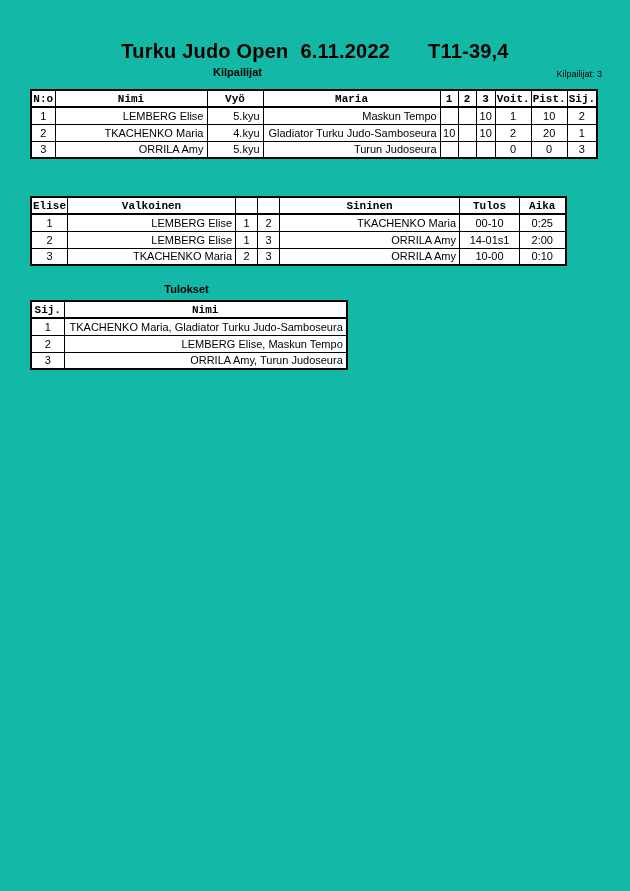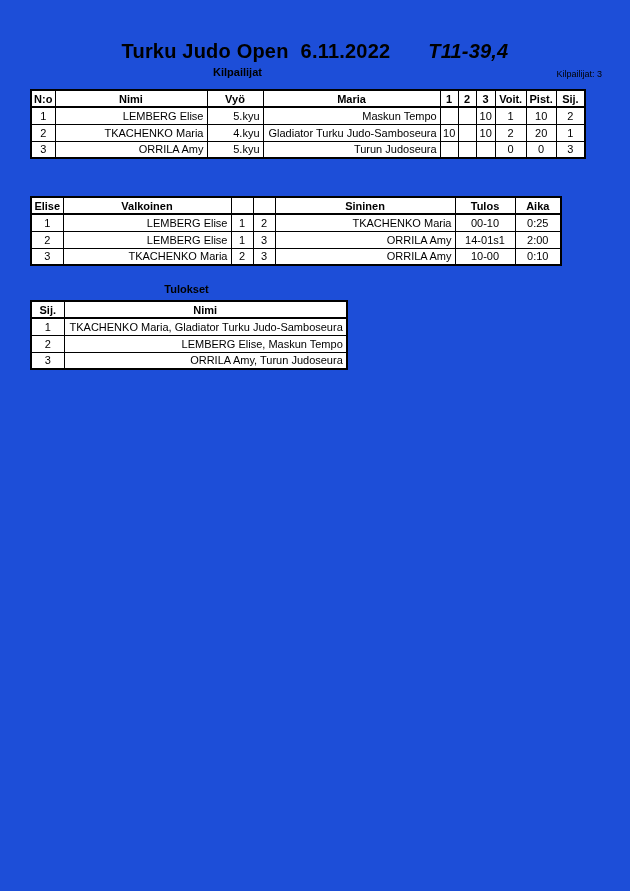--- a/index.html
+++ b/index.html
@@ -2,29 +2,29 @@
 <html><head>
 <meta charset="utf-8">
 <style>
   * { margin:0; padding:0; box-sizing:border-box; }
   html,body { background:#ffffff; }
   body {
     width:630px; height:891px;
     font-family:"Liberation Sans", sans-serif;
     color:#000;
   }
-  .page { position:relative; width:630px; height:891px; background:#1d4ed8; overflow:hidden; }
+  .page { position:relative; width:630px; height:891px; background:#14b8a6; overflow:hidden; }
 
   .title {
     position:absolute; top:40px; left:0; width:630px;
     display:flex; justify-content:center; align-items:baseline;
     font-weight:bold; font-size:20px; letter-spacing:0.2px;
   }
   .title .t-date { margin-left:12px; }
-  .title .t-cat  { margin-left:38px;font-style:italic; }
+  .title .t-cat  { margin-left:38px; }
 
   .count-label {
     position:absolute; top:69px; right:28px;
     font-size:9px;
   }
 
   .section-title {
     position:absolute; font-weight:bold; font-size:11px; text-align:center;
   }
   #st-kilpailijat { top:66px;  left:30px; width:415px; }
@@ -38,21 +38,21 @@
     border:2px solid #000;
   }
   th, td {
     border:1px solid #000;
     height:17px;
     padding:0 3px;
     overflow:visible;
     white-space:nowrap;
     vertical-align:middle;
   }
-  th { font-weight:bold; text-align:center; border-bottom:2px solid #000; padding:0 1px; }
+  th { font-weight:bold; text-align:center; border-bottom:2px solid #000; padding:0 1px;font-family:Liberation Mono, monospace; }
   td.c { text-align:center; padding:0; }
   td.l { text-align:right; padding-left:5px; }
 
   #t1 { top:89px;  left:30px; }
   #t2 { top:196px; left:30px; }
   #t3 { top:300px; left:30px; }
 </style>
 </head>
 <body>
 

